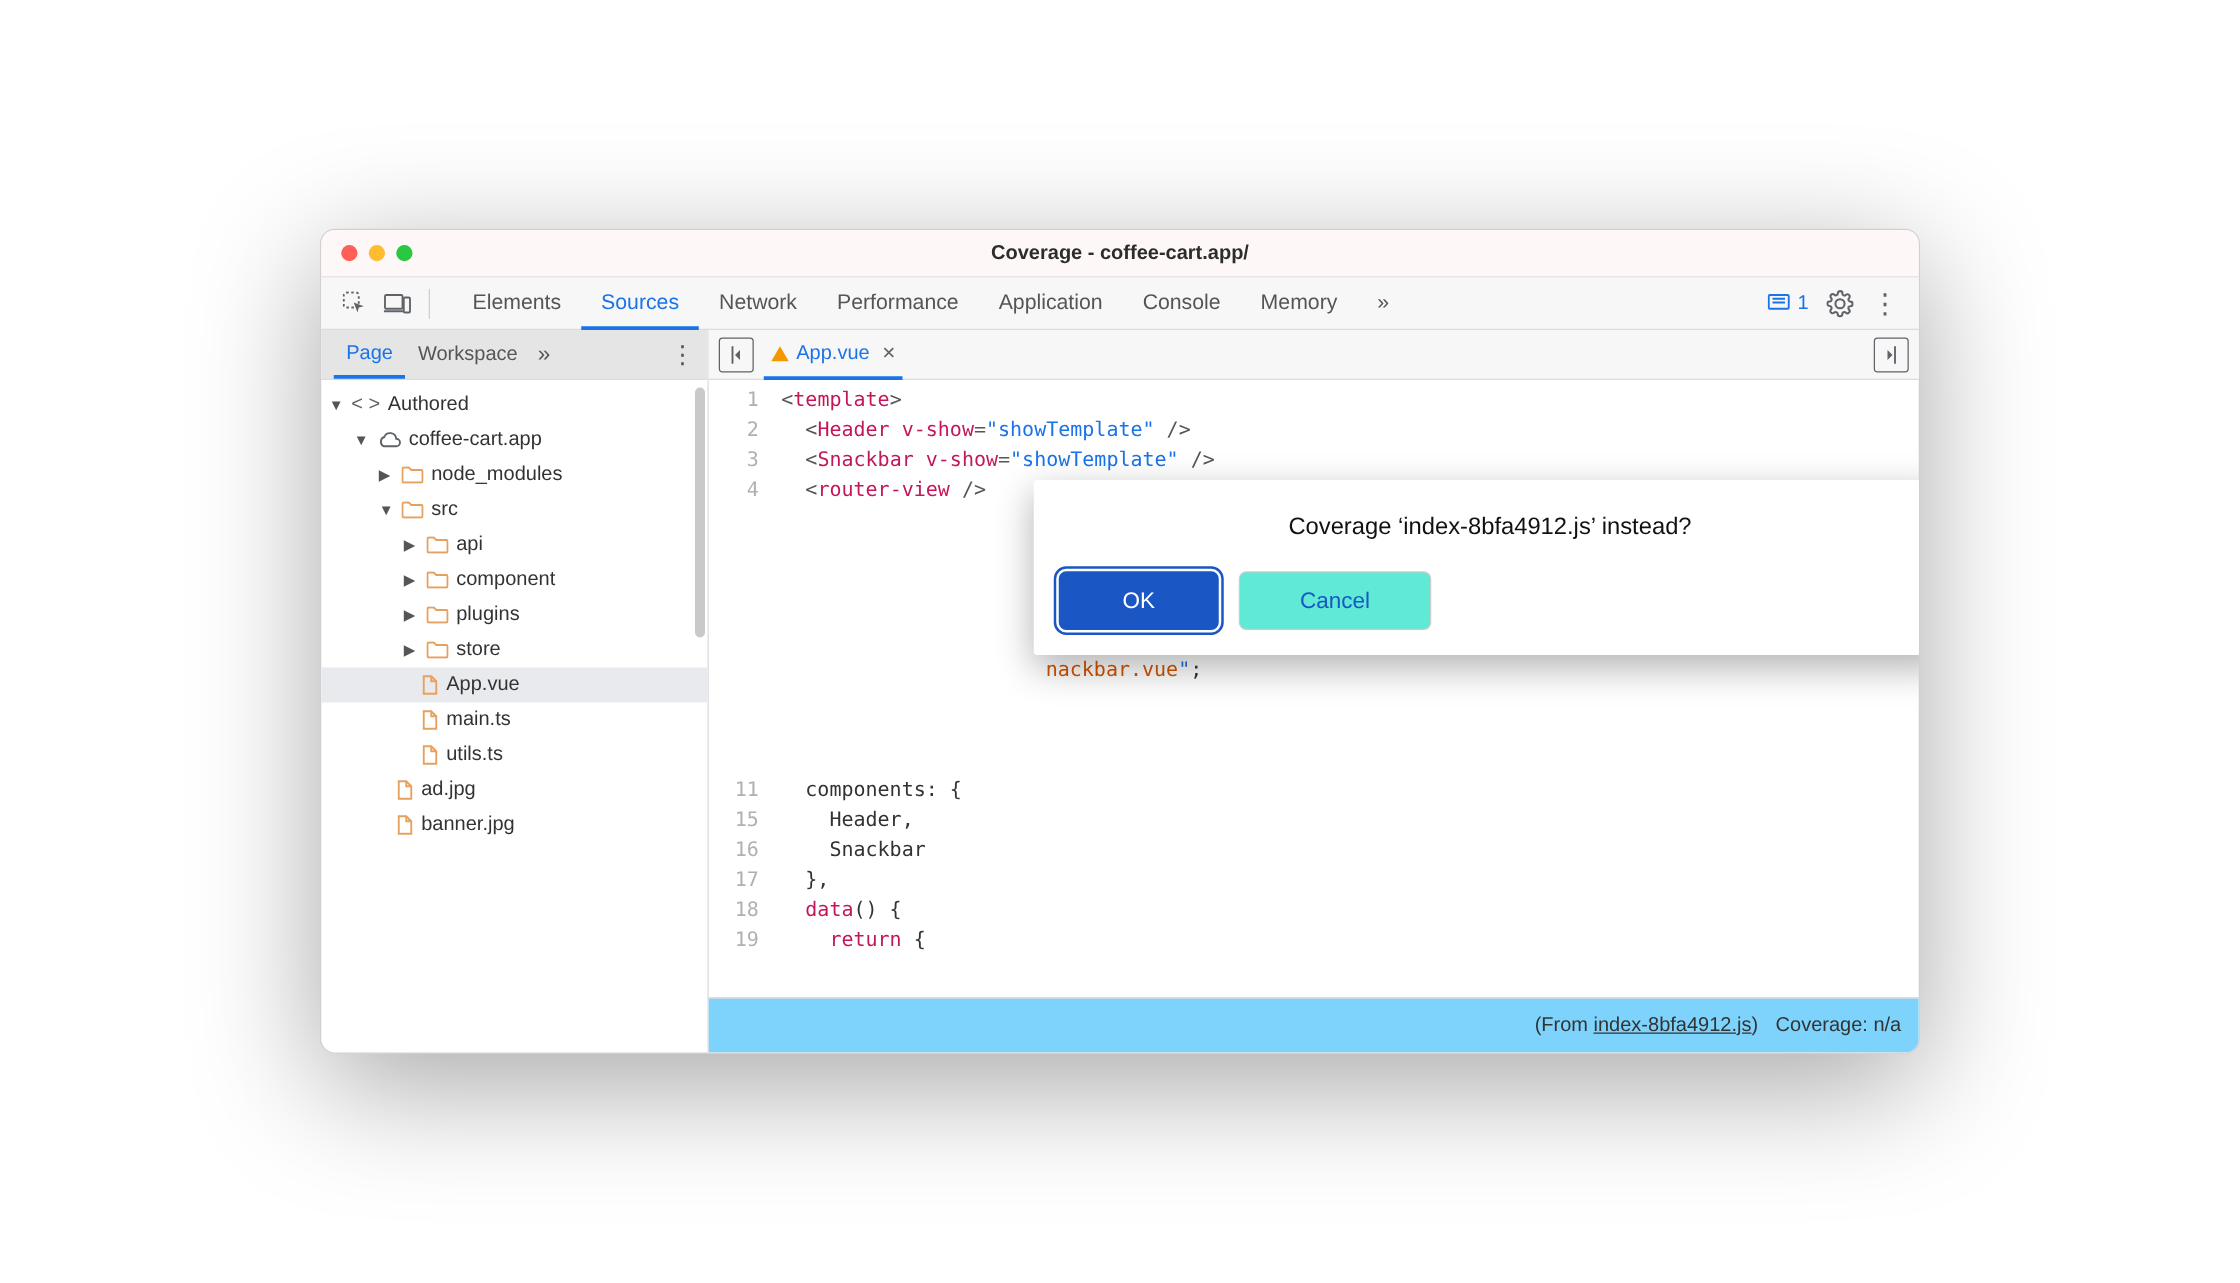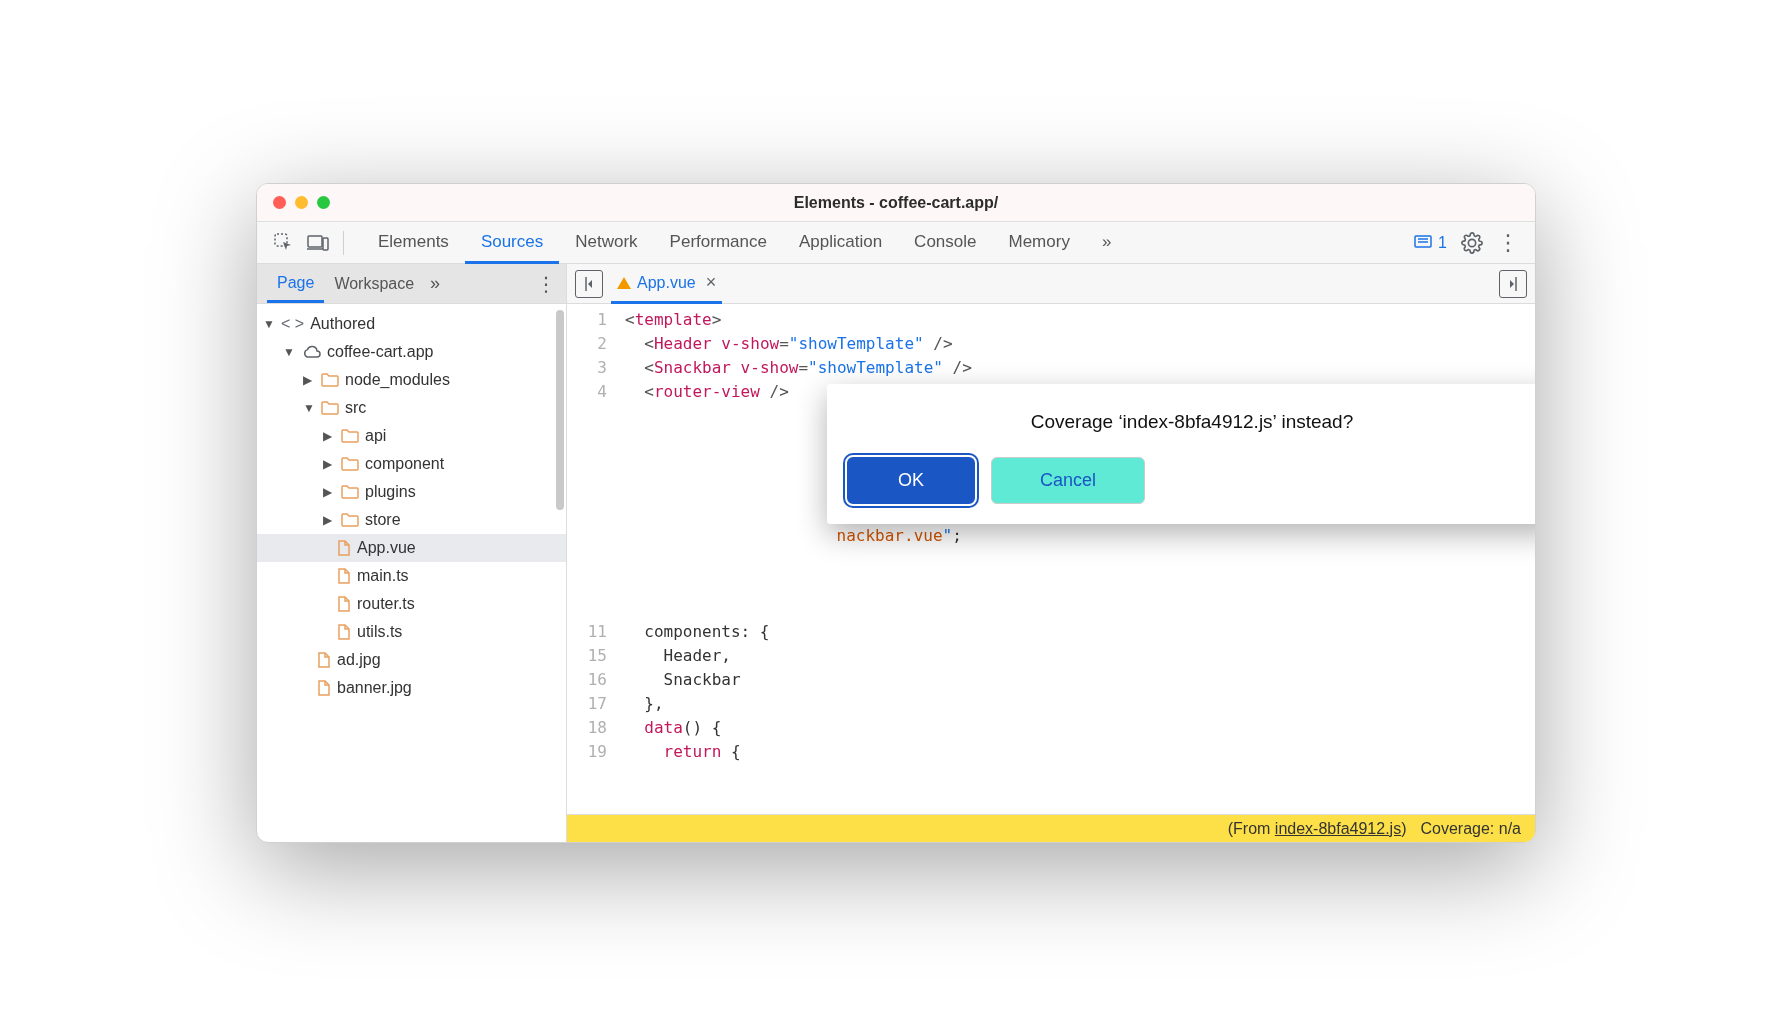--- a/index.html
+++ b/index.html
@@ -171,23 +171,23 @@
 }
 .codelines { padding-top: 4px; color: #333; }
 .codelines .t-tag { color: #c2185b; }
 .codelines .t-attr { color: #c2185b; }
 .codelines .t-str { color: #1a73e8; }
 .codelines .t-b { color: #555;}
 .codelines .t-kw { color: #c2185b;}
 .codelines .t-path { color: #d35400;}
 
 .statusbar {
-  height: 28px;
+  height: 44px;
   border-top: 1px solid #dcdcdc;
-  background: #fde047;
+  background: #7dd3fc;
   display: flex; align-items: center; justify-content: flex-end;
   padding: 0 14px;
   font-size: 16px; color: #333;
 }
 .statusbar a { text-decoration: underline; color: #333; }
 
 .dialog {
   position: absolute;
   left: 260px; top: 120px;
   width: 730px;
@@ -227,21 +227,21 @@
 
 <div class="window-shadow">
 <div class="window">
 
   <div class="titlebar">
     <div class="traffic">
       <div class="dot red"></div>
       <div class="dot yellow"></div>
       <div class="dot green"></div>
     </div>
-    <div class="title">Elements - coffee-cart.app/</div>
+    <div class="title">Coverage - coffee-cart.app/</div>
   </div>
 
   <div class="toolbar">
     <div class="tb-icon">
       <svg width="20" height="20" viewBox="0 0 20 20">
             <rect x="1" y="1" width="12" height="12" rx="2" fill="none" stroke="#5f6368" stroke-width="1.5" stroke-dasharray="2 2"></rect>
             <path d="M9 9 L17 12 L13 13 L12 17 Z" fill="#5f6368"></path>
           </svg>
     </div>
     <div class="tb-icon">
@@ -374,29 +374,20 @@
           <span>App.vue</span>
         </div>
         <div class="tree-item" style="padding-left:80px">
           <span class="file-icon">
                 <svg width="14" height="16" viewBox="0 0 14 16">
                   <path fill="none" stroke="#e8a05f" stroke-width="1.5" d="M2 1h6l4 4v10H2z"></path>
                   <path fill="none" stroke="#e8a05f" stroke-width="1.5" d="M8 1v4h4"></path>
                 </svg>
               </span>
           <span>main.ts</span>
-        </div>
-        <div class="tree-item" style="padding-left:80px">
-          <span class="file-icon">
-                <svg width="14" height="16" viewBox="0 0 14 16">
-                  <path fill="none" stroke="#e8a05f" stroke-width="1.5" d="M2 1h6l4 4v10H2z"></path>
-                  <path fill="none" stroke="#e8a05f" stroke-width="1.5" d="M8 1v4h4"></path>
-                </svg>
-              </span>
-          <span>router.ts</span>
         </div>
         <div class="tree-item" style="padding-left:80px">
           <span class="file-icon">
                 <svg width="14" height="16" viewBox="0 0 14 16">
                   <path fill="none" stroke="#e8a05f" stroke-width="1.5" d="M2 1h6l4 4v10H2z"></path>
                   <path fill="none" stroke="#e8a05f" stroke-width="1.5" d="M8 1v4h4"></path>
                 </svg>
               </span>
           <span>utils.ts</span>
         </div>

